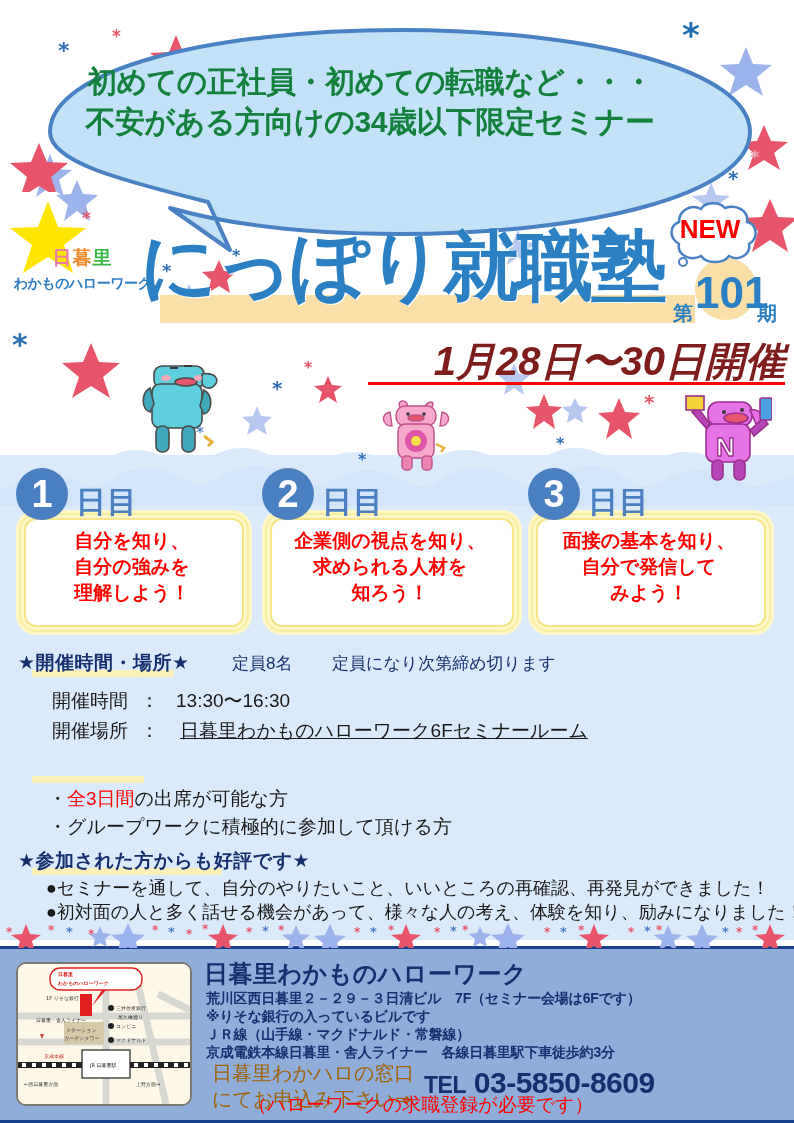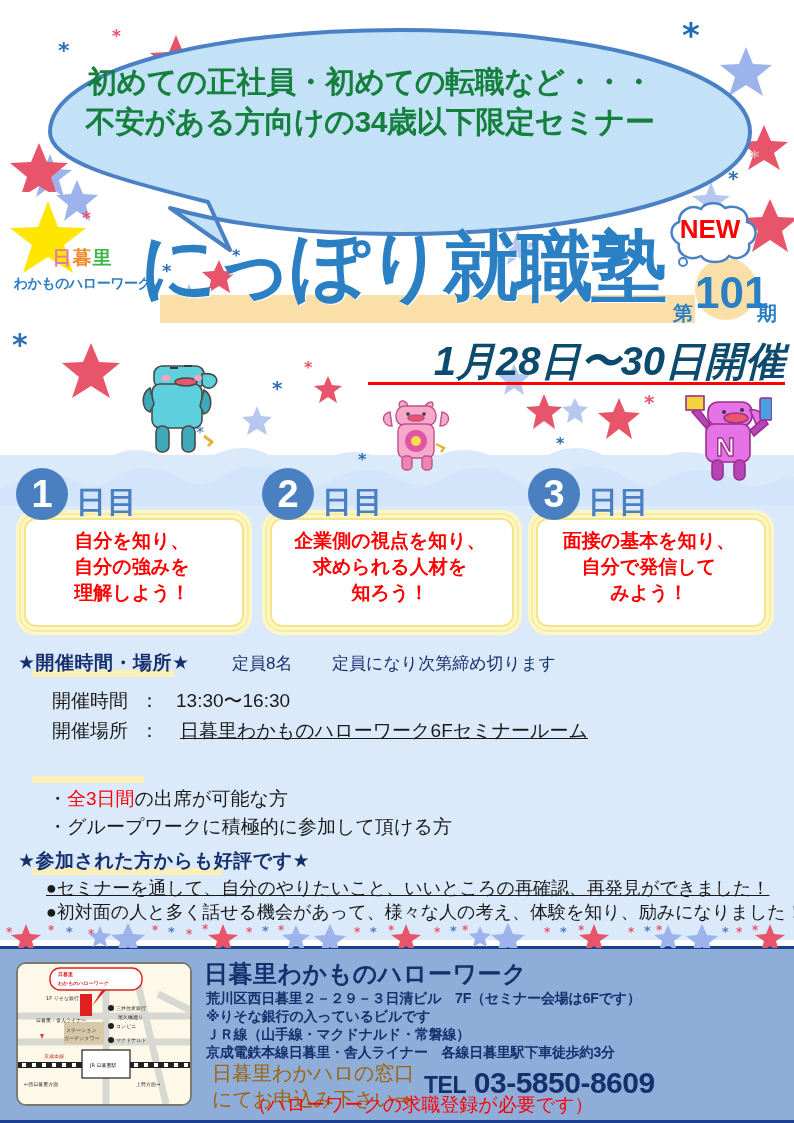--- a/index.html
+++ b/index.html
@@ -199,21 +199,21 @@
     color: #2b7fc3;
     z-index: 7;
   }
 
   
   .date-line {
     position: absolute;
     left: 360px; top: 334px;
     width: 425px;
     text-align: right;
-    color: #0c4a6e;
+    color: #7f1d1d;
     font-size: 40px;
     font-weight: bold;
     font-style: italic;
     letter-spacing: 0px;
     z-index: 6;
     white-space: nowrap;
   }
   .date-underline {
     position: absolute;
     left: 368px; top: 382px;
@@ -596,21 +596,21 @@
   <div class="sec-line" style="left:52px;top:718px;">開催場所</div>
   <div class="sec-line" style="left:140px;top:718px;">：</div>
   <div class="sec-line" style="left:180px;top:718px;text-decoration:underline;">日暮里わかものハローワーク6Fセミナールーム</div>
 
   <div class="sec-head-hl" style="left:32px;top:776px;width:112px;"></div>
   <div class="sec-line" style="left:48px;top:786px;"><span>・</span><span class="red-em">全3日間</span><span>の出席が可能な方</span></div>
   <div class="sec-line" style="left:48px;top:814px;">・グループワークに積極的に参加して頂ける方</div>
 
   <div class="sec-head" style="left:18px;top:848px;">★参加された方からも好評です★</div>
   <div class="sec-head-hl" style="left:32px;top:868px;width:190px;"></div>
-  <div class="sec-line" style="left:46px;top:876px;font-size:18px;text-decoration:underline;">●セミナーを通して、自分のやりたいこと、いいところの再確認、再発見ができました！</div>
+  <div class="sec-line" style="left:46px;top:876px;font-size:18px;">●セミナーを通して、自分のやりたいこと、いいところの再確認、再発見ができました！</div>
   <div class="sec-line" style="left:46px;top:900px;font-size:18px;">●初対面の人と多く話せる機会があって、様々な人の考え、体験を知り、励みになりました！</div>
 
   <div class="star-divider">
     <svg width="794" height="28" viewBox="0 0 794 28">
       <g>
         <polygon points="26,4 30,14 41,15 32,21 35,32 26,26 17,32 20,21 11,15 22,14" fill="#e8556a"></polygon>
         <polygon points="100,6 103,13 111,14 105,19 107,27 100,23 93,27 95,19 89,14 97,13" fill="#9cb3ec"></polygon>
         <polygon points="128,3 133,14 145,15 136,22 139,34 128,27 117,34 120,22 111,15 123,14" fill="#9cb3ec"></polygon>
         <polygon points="223,4 227,14 238,15 229,21 232,32 223,26 214,32 217,21 208,15 219,14" fill="#e8556a"></polygon>
         <polygon points="296,5 300,14 310,15 302,21 305,31 296,25 287,31 290,21 282,15 292,14" fill="#9cb3ec"></polygon>

